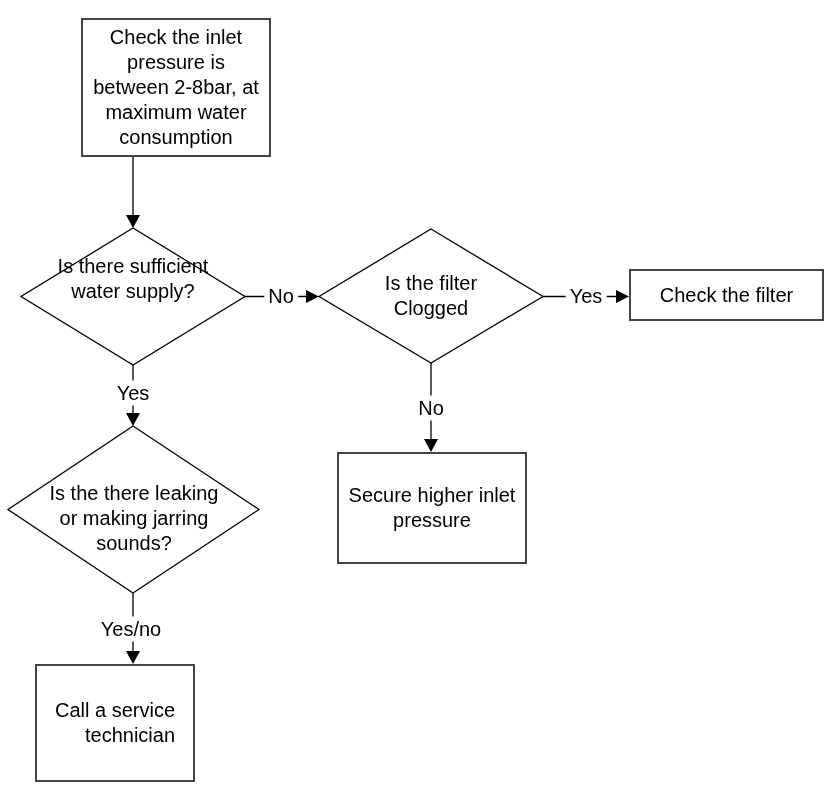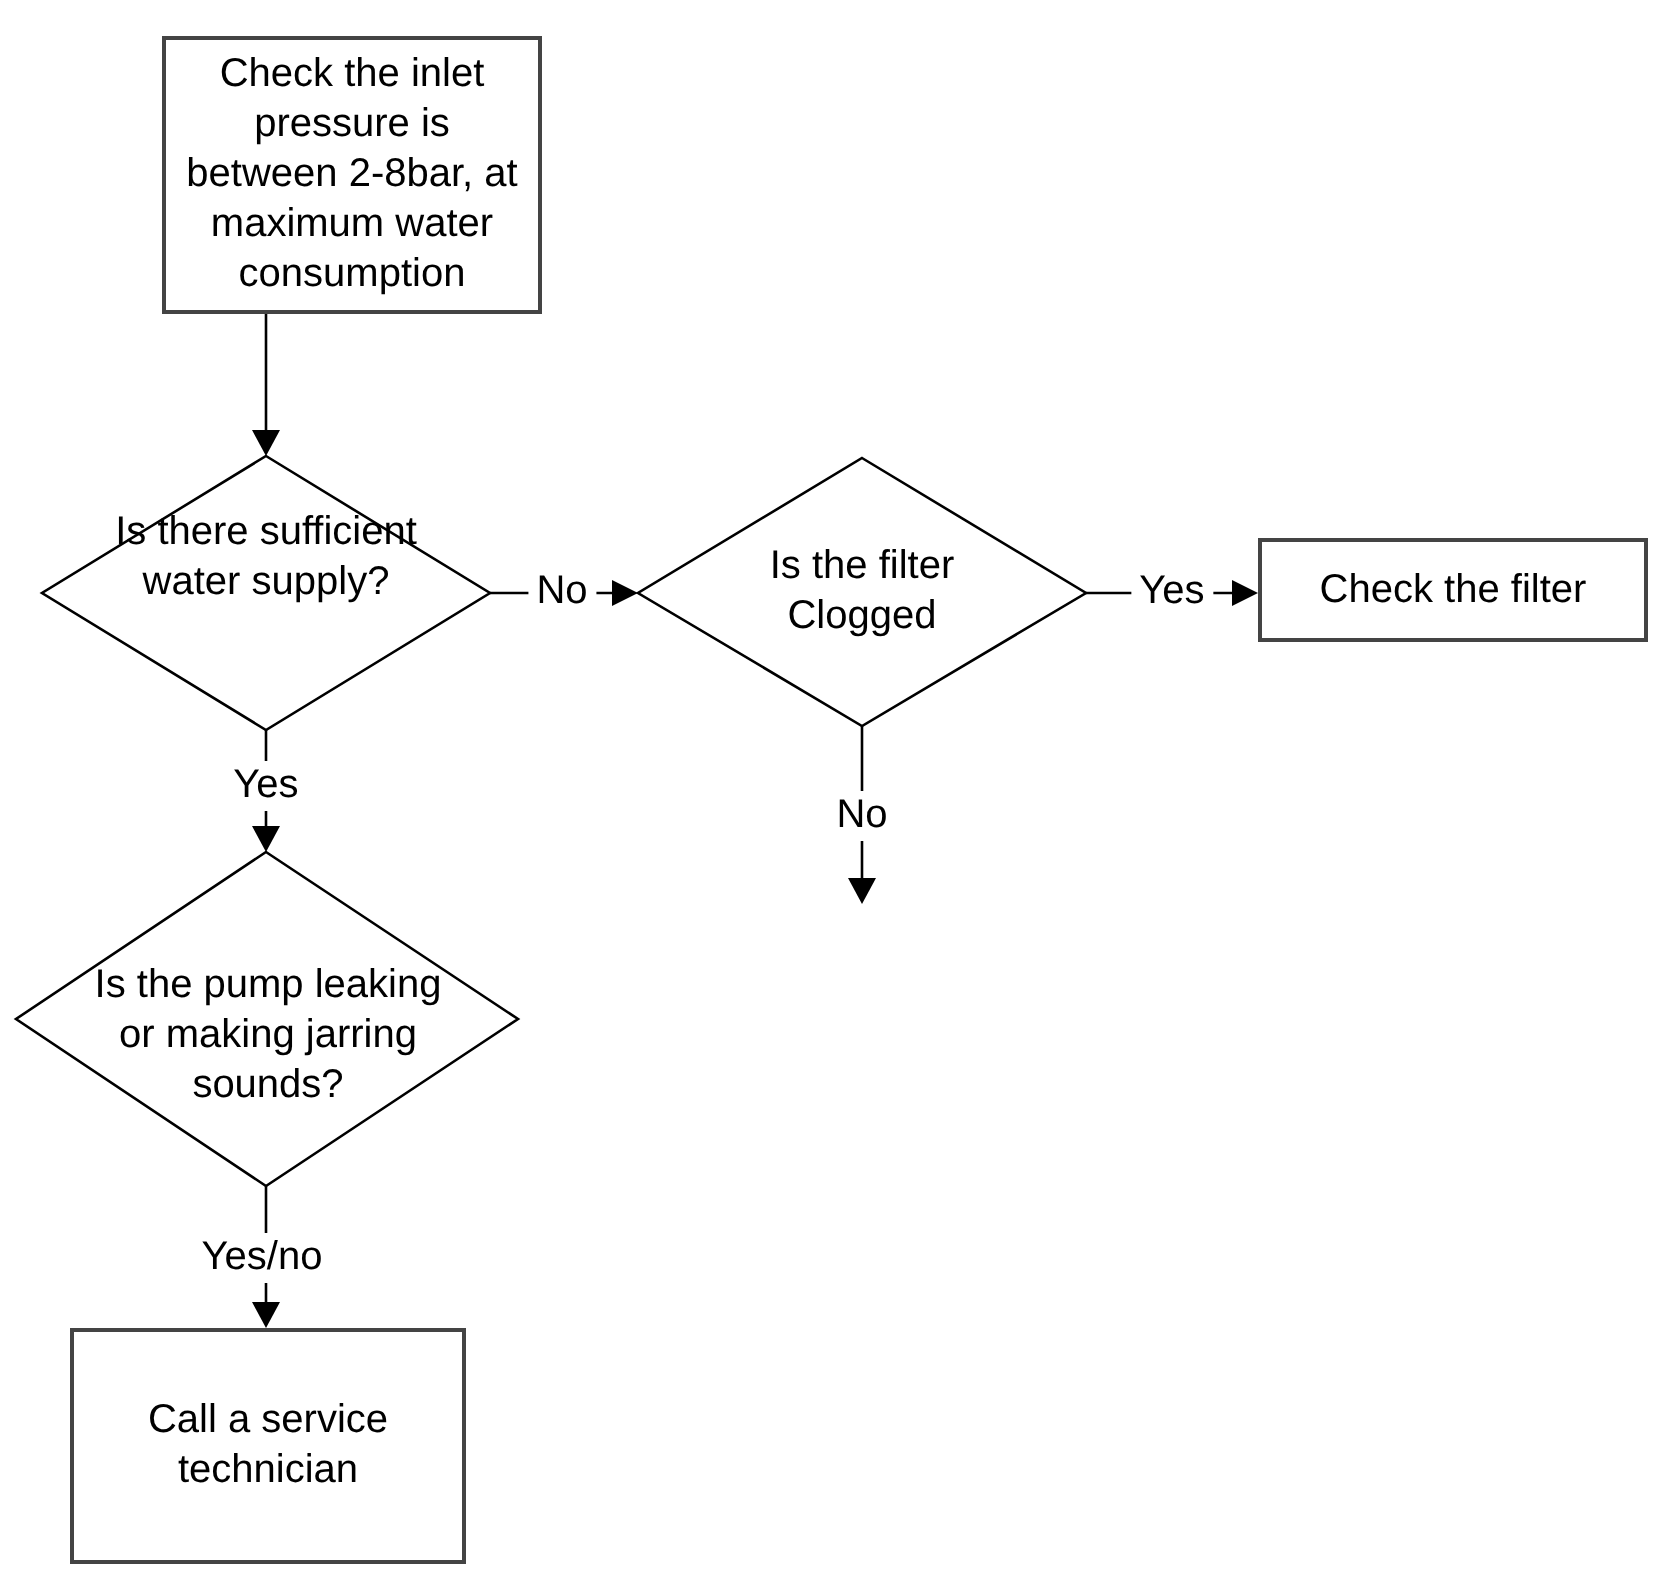--- a/index.html
+++ b/index.html
@@ -51,21 +51,21 @@
     background: #ffffff;
     padding: 1px 4px;
     font-size: 20px;
     line-height: 23px;
     text-align: center;
     z-index: 2;
   }
   #box-check   { left: 38px;  top: 18px;  width: 190px; height: 139px; margin-left: 43px; }
   #box-clean   { left: 629px; top: 269px; width: 195px; height: 52px;  }
   #box-secure  { left: 337px; top: 452px; width: 190px; height: 112px; }
-  #box-call    { left: 35px;  top: 664px; width: 198px; height: 118px; }
+  #box-call    { left: 35px;  top: 664px; width: 160px; height: 118px; text-align: right; }
   #dtext-water { left: 133px; top: 279px; width: 210px; }
   #dtext-filter{ left: 431px; top: 296px; width: 170px; }
   #dtext-pump  { left: 134px; top: 518px; width: 230px; }
   #label-no-filter   { left: 281px; top: 296px; }
   #label-yes-clean   { left: 586px; top: 296px; }
   #label-yes-pump    { left: 133px; top: 393px; }
   #label-no-secure   { left: 431px; top: 408px; }
   #label-yesno-call  { left: 131px; top: 629px; }
 </style>
 </head>
@@ -99,31 +99,33 @@
   </svg>
 
   <div class="node-box" id="box-check">Check the inlet
 pressure is
 between 2-8bar, at
 maximum water
 consumption</div>
 
   <div class="node-box" id="box-clean">Check the filter</div>
 
+  <div class="node-box" id="box-secure">Secure higher inlet
+pressure</div>
 
   <div class="node-box" id="box-call">Call a service
 technician</div>
 
   <div class="diamond-text" id="dtext-water">Is there sufficient
 water supply?</div>
 
   <div class="diamond-text" id="dtext-filter">Is the filter
 Clogged</div>
 
-  <div class="diamond-text" id="dtext-pump">Is the pump leaking
+  <div class="diamond-text" id="dtext-pump">Is the there leaking
 or making jarring
 sounds?</div>
 
   <div class="edge-label" id="label-no-filter">No</div>
 
   <div class="edge-label" id="label-yes-clean">Yes</div>
 
   <div class="edge-label" id="label-yes-pump">Yes</div>
 
   <div class="edge-label" id="label-no-secure">No</div>

